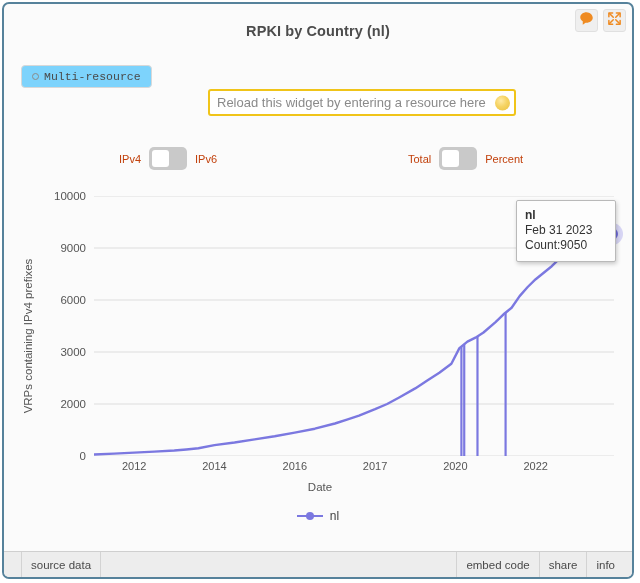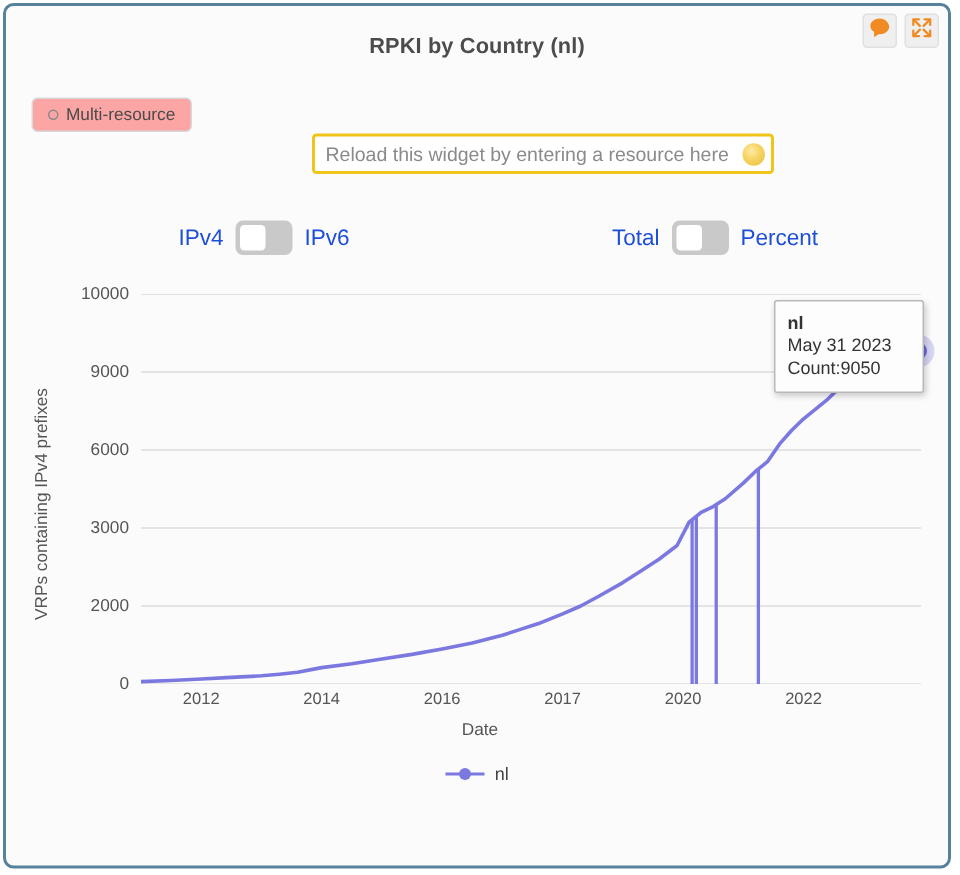--- a/index.html
+++ b/index.html
@@ -24,22 +24,22 @@
   .topicons{position:absolute;right:6px;top:5px;display:flex;gap:5px;}
   .iconbtn{
     width:23px;height:23px;border-radius:3px;background:#efefef;
     border:1px solid #e0e0e0;display:flex;align-items:center;justify-content:center;
     cursor:pointer;box-sizing:border-box;
   }
   
   .multires{
     position:absolute;left:17px;top:61px;height:23px;
     padding:0 10px;display:flex;align-items:center;gap:5px;
-    background:#fca5a5;border:1px solid #d8d8d8;border-radius:4px;
-    font-size:11.5px;color:#4a4a4a;cursor:pointer;box-sizing:border-box;
+    background:#7dd3fc;border:1px solid #d8d8d8;border-radius:4px;
+    font-size:11.5px;color:#4a4a4a;cursor:pointer;box-sizing:border-box;font-family:Liberation Mono, monospace;
   }
   .radio-dot{
     width:7px;height:7px;border-radius:50%;border:1.4px solid #8a8a8a;
     box-sizing:border-box;display:inline-block;
   }
   
   .searchwrap{
     position:absolute;left:168px;top:85px;width:308px;height:27px;
     border:2px solid #f0c419;border-radius:3px;background:#ffffff;
     box-sizing:border-box;
@@ -56,21 +56,21 @@
     position:absolute;right:4px;top:50%;transform:translateY(-50%);
     width:15px;height:15px;border-radius:50%;
     background:radial-gradient(circle at 40% 35%, #ffe9a0 0%, #f5d15a 45%, #e8bc34 100%);
     opacity:.95;
   }
   
   .togglerow{position:absolute;left:0;top:143px;width:100%;height:26px;}
   .tgroup{position:absolute;display:flex;align-items:center;gap:8px;}
   .tgroup.left{left:115px;}
   .tgroup.right{left:404px;align-items:center;}
-  .tlabel{font-size:15px;color:#1d4ed8;}
+  .tlabel{font-size:11px;color:#c2410c;}
   .switch{
     width:38px;height:23px;border-radius:5px;background:#c9c9c9;
     position:relative;cursor:pointer;flex:none;
   }
   .switch .knob{
     position:absolute;left:3px;top:3px;width:17px;height:17px;
     background:#ffffff;border-radius:3px;
   }
   
   .chart{position:absolute;left:0;top:180px;width:632px;height:320px;}
@@ -235,26 +235,35 @@
       </div>
     <div class="xlabel">Date</div>
   </div>
 
   <div class="hipoint">
     <span class="halo"></span>
     <span class="core"></span>
   </div>
   <div class="tooltip">
     <div><b>nl</b></div>
-    <div>May 31 2023</div>
+    <div>Feb 31 2023</div>
     <div>Count:9050</div>
   </div>
 
   <div class="legend">
     <span class="legend-marker">
       <span class="lm-line"></span>
         <span class="lm-dot"></span>
     </span>
     <span>nl</span>
   </div>
 
+  <div class="footer">
+    <div class="fbtn first">source data</div>
+    <div class="fspacer"></div>
+    <div class="fright">
+      <div class="fbtn">embed code</div>
+      <div class="fbtn">share</div>
+      <div class="fbtn">info</div>
+    </div>
+  </div>
 
 </div>
 
 </body></html>

